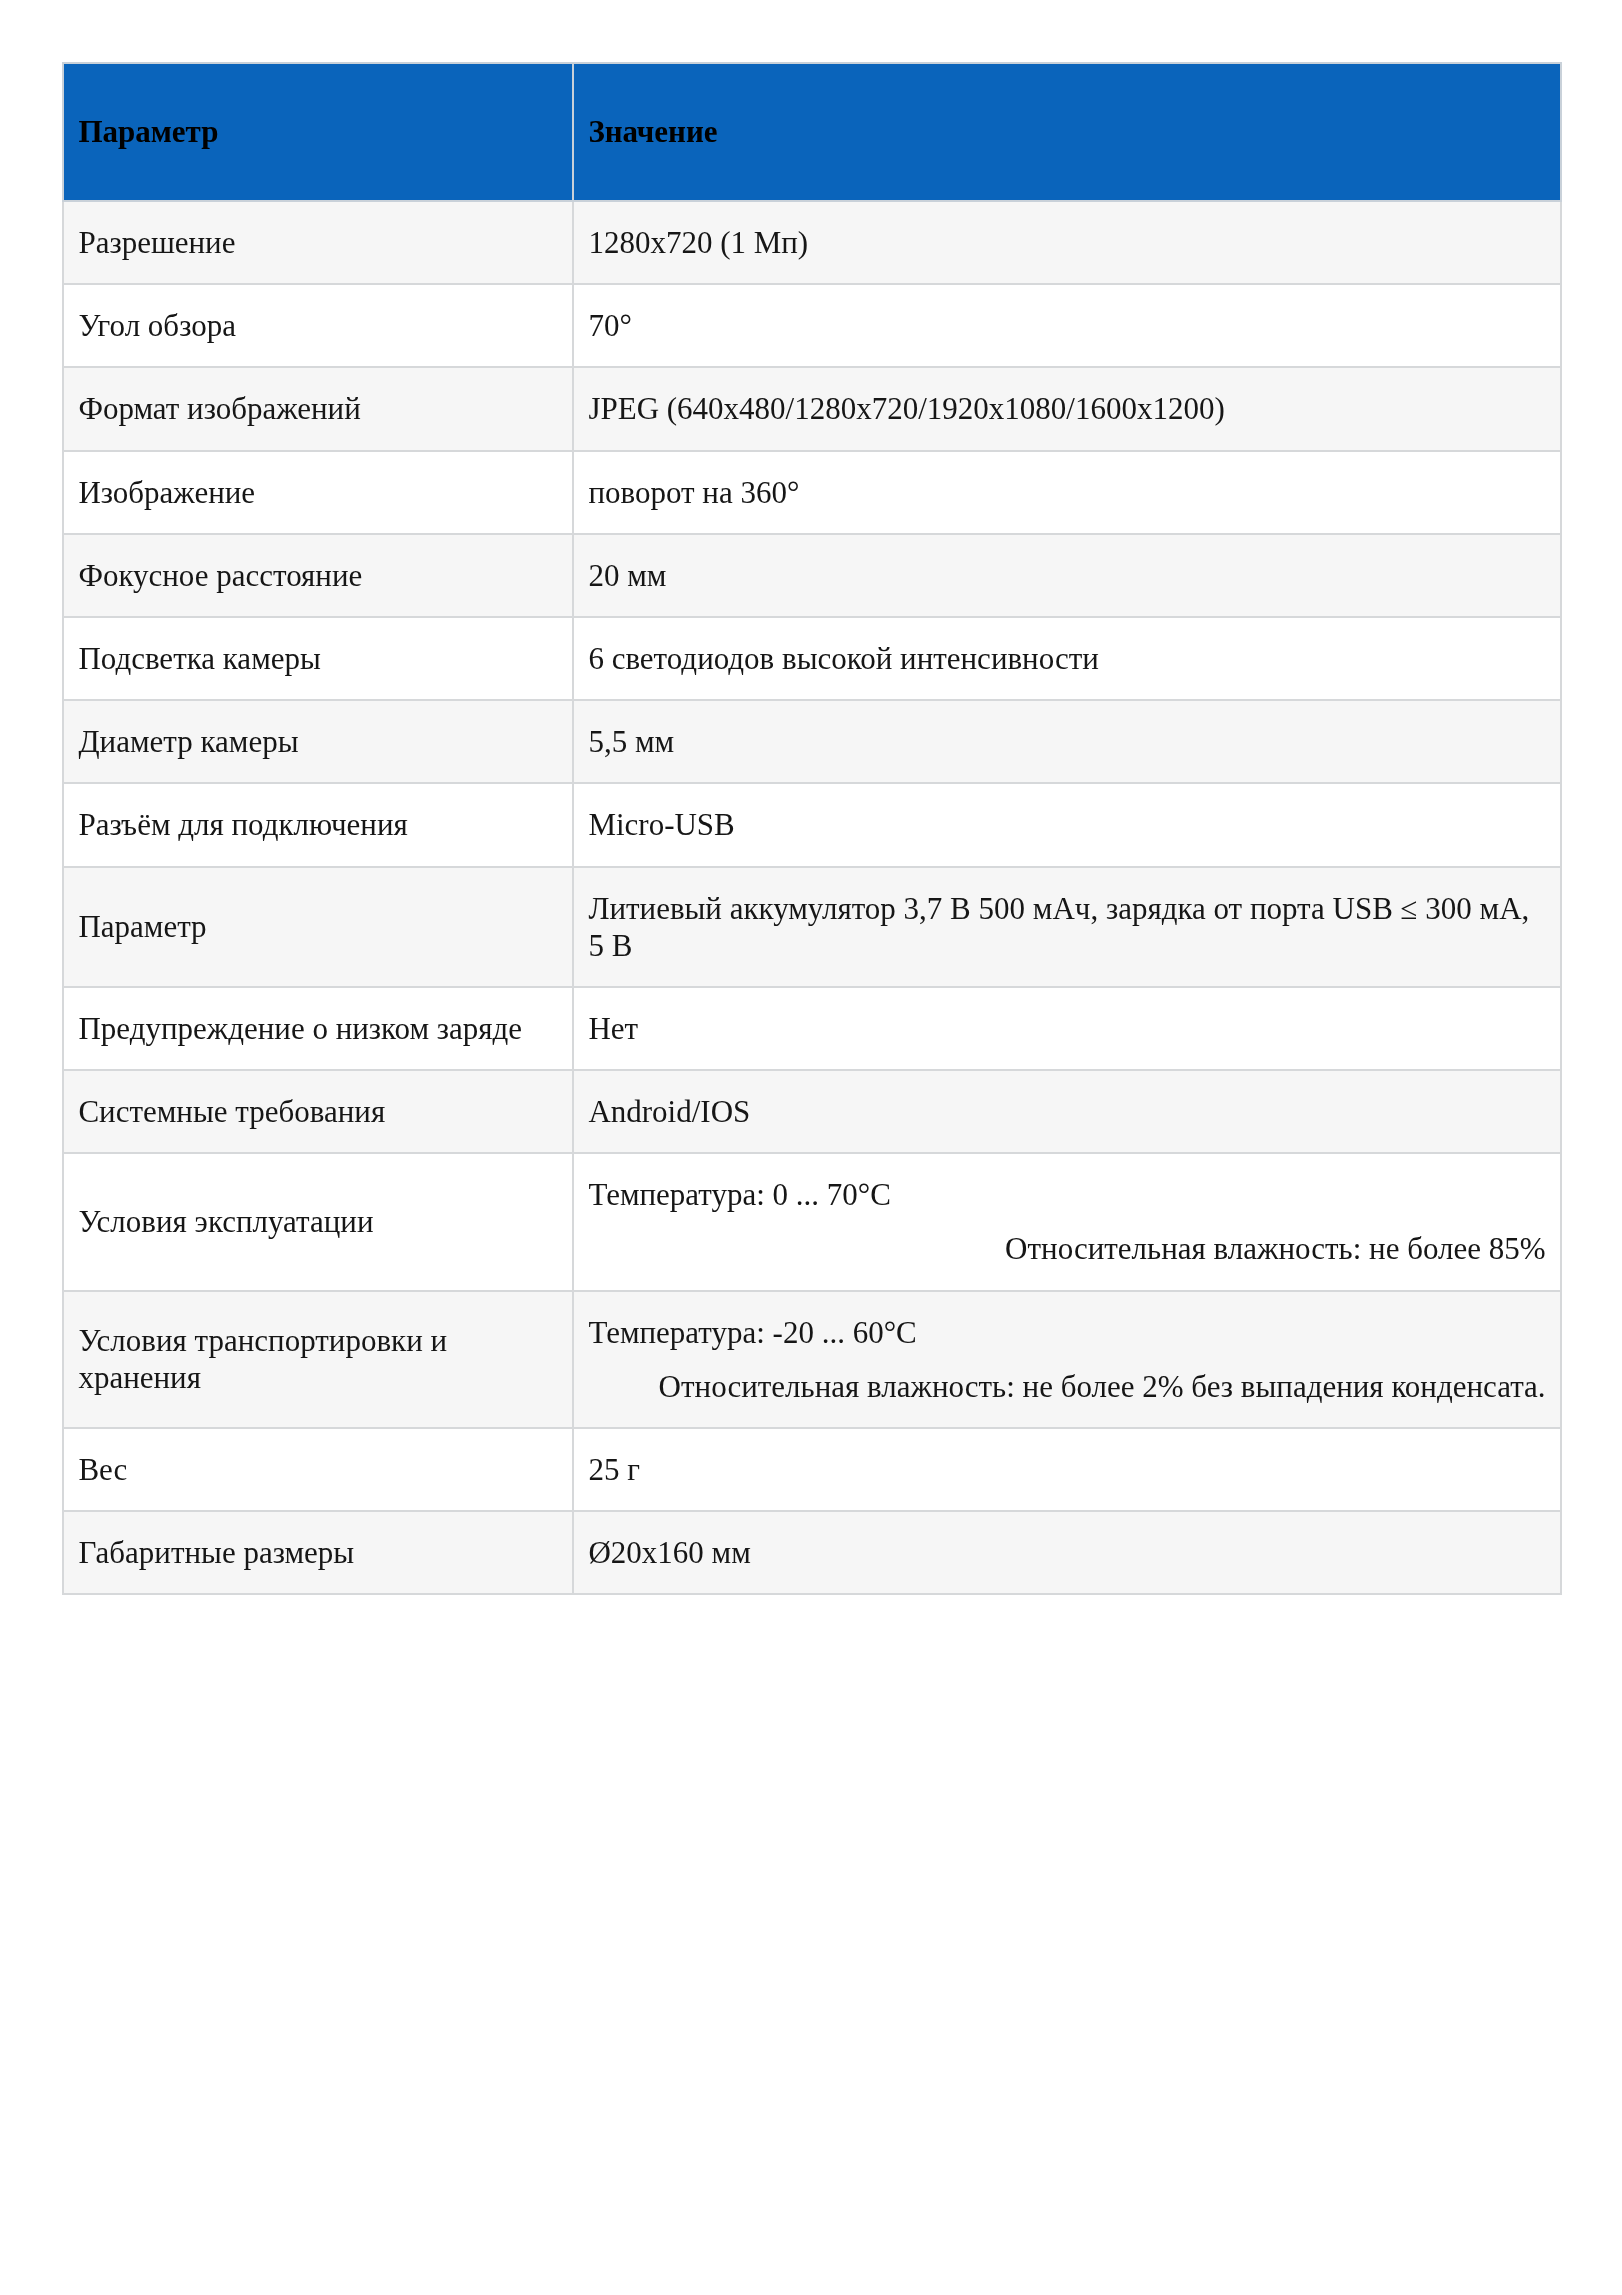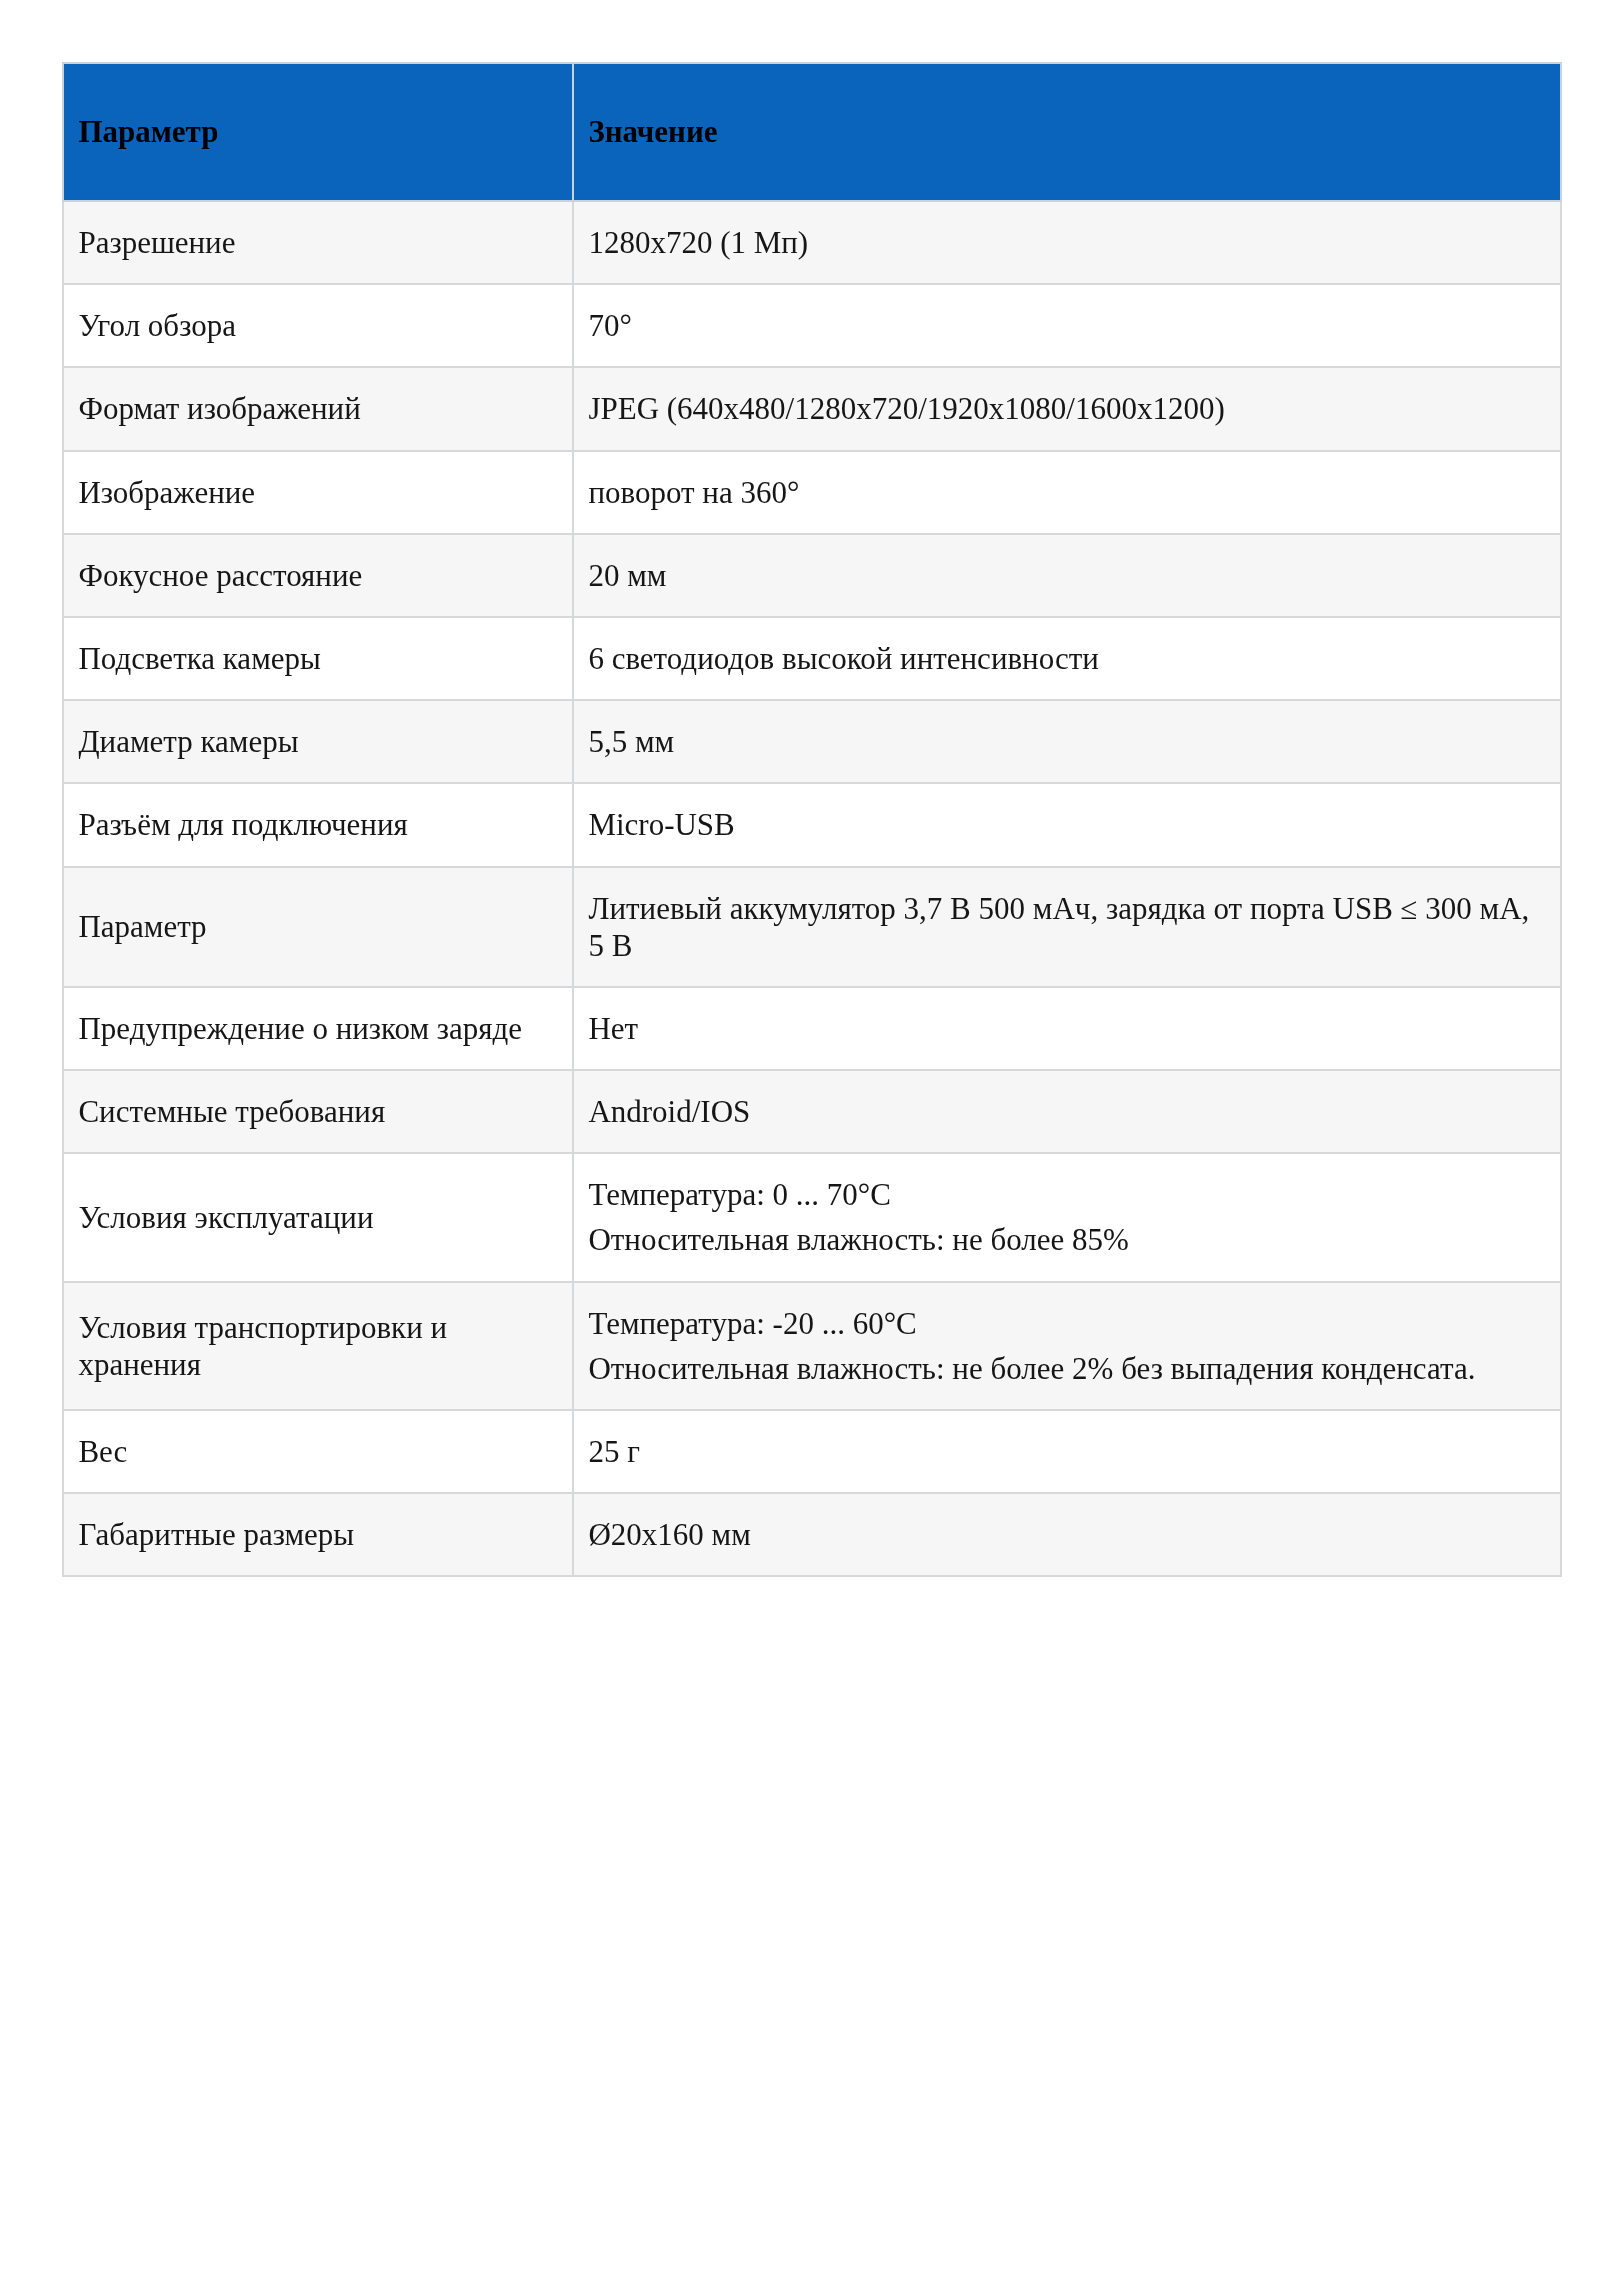--- a/index.html
+++ b/index.html
@@ -40,21 +40,21 @@
     background: var(--accent, #0a64bb);
     color: #000000;
     height: 92px;
     border-color: #c9d1d9;
     font-weight: bold;
   }
   tbody tr { height: 71px; }
   tbody tr:nth-child(odd) td { background: #f6f6f6; }
   tbody tr:nth-child(even) td { background: #ffffff; }
   .para { margin: 0; }
-  .para + .para { margin-top: 8px; }
+  .para + .para { margin-top: 17px; text-align: right; }
 </style>
 </head>
 <body>
 
 <div class="page">
   <table class="spec-table">
     <colgroup>
       <col class="c-param">
       <col class="c-value">
     </colgroup>

